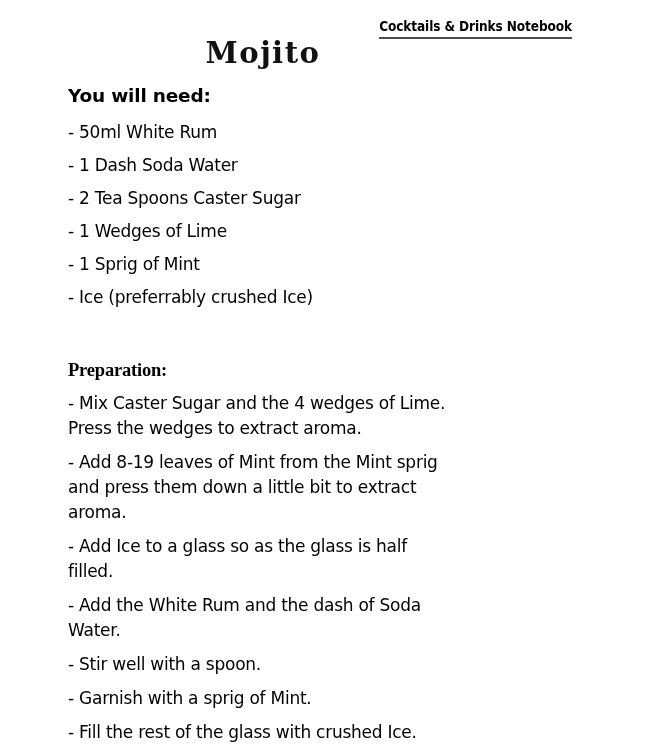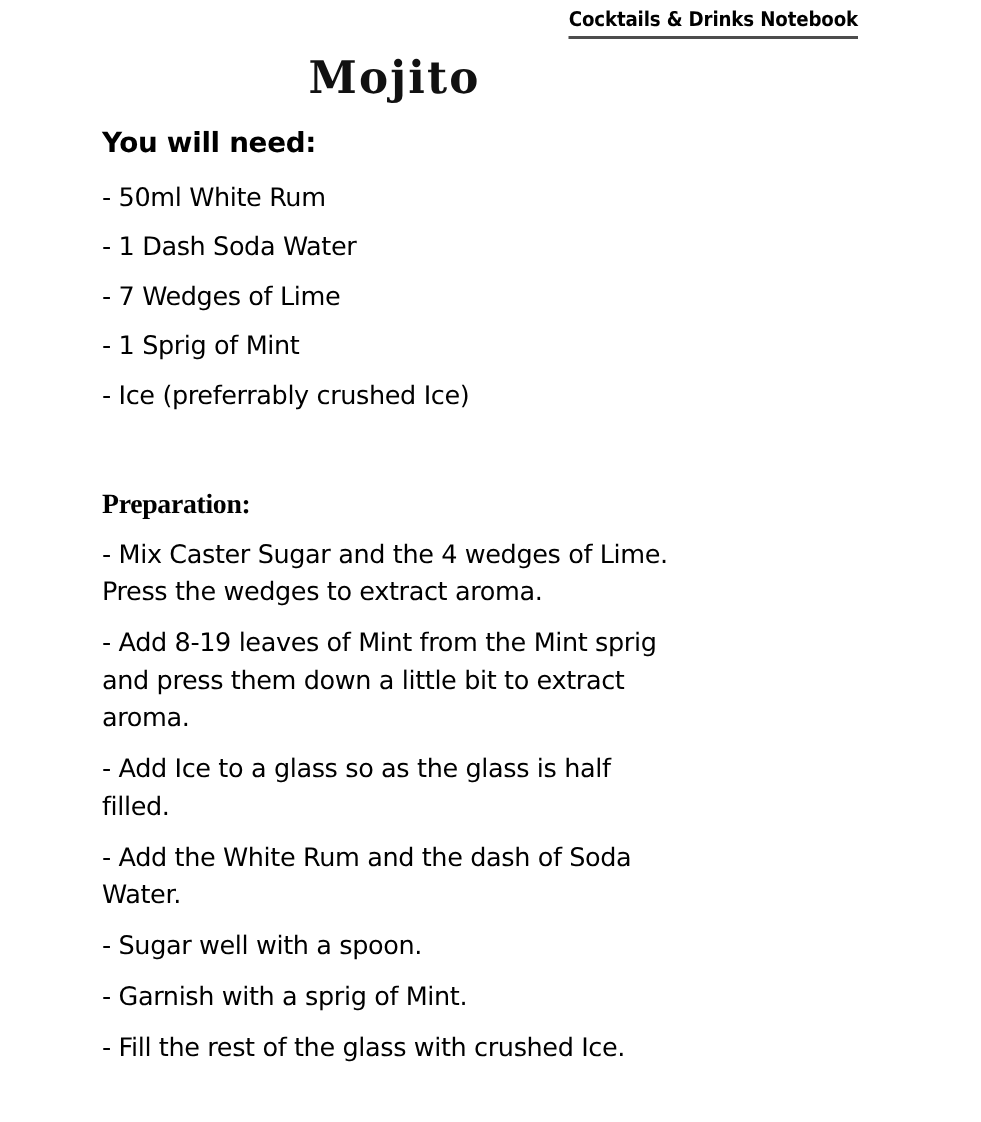--- a/index.html
+++ b/index.html
@@ -13,21 +13,21 @@
     height: 748px;
     position: relative;
     font-family: "DejaVu Sans", sans-serif;
     color: #000000;
     overflow: hidden;
   }
 
   
   .page-header {
     position: absolute;
-    top: 2px;
+    top: 16px;
     right: 82px;
     text-align: center;
   }
   .page-header-text {
     display: inline-block;
     font-family: "DejaVu Sans", sans-serif;
     font-weight: bold;
     font-size: 13.5px;
     letter-spacing: -0.1px;
     line-height: 16px;
@@ -108,31 +108,32 @@
 </div>
 
 <div class="doc">
 
   <h1 class="recipe-title">Mojito</h1>
 
   <div class="section ingredients">
     <h2 class="section-heading">You will need:</h2>
     <p class="line">- 50ml White Rum</p>
     <p class="line">- 1 Dash Soda Water</p>
-    <p class="line">- 7 Wedges of Lime</p>
+    <p class="line">- 2 Tea Spoons Caster Sugar</p>
+    <p class="line">- 1 Wedges of Lime</p>
     <p class="line">- 1 Sprig of Mint</p>
     <p class="line">- Ice (preferrably crushed Ice)</p>
   </div>
 
   <div class="section-gap"></div>
 
   <div class="section prep">
     <h2 class="section-heading">Preparation:</h2>
     <p class="line">- Mix Caster Sugar and the 4 wedges of Lime. Press the wedges to extract aroma.</p>
     <p class="line">- Add 8-19 leaves of Mint from the Mint sprig and press them down a little bit to extract aroma.</p>
     <p class="line">- Add Ice to a glass so as the glass is half filled.</p>
     <p class="line">- Add the White Rum and the dash of Soda Water.</p>
-    <p class="line">- Sugar well with a spoon.</p>
+    <p class="line">- Stir well with a spoon.</p>
     <p class="line">- Garnish with a sprig of Mint.</p>
     <p class="line">- Fill the rest of the glass with crushed Ice.</p>
   </div>
 
 </div>
 
 </body></html>

